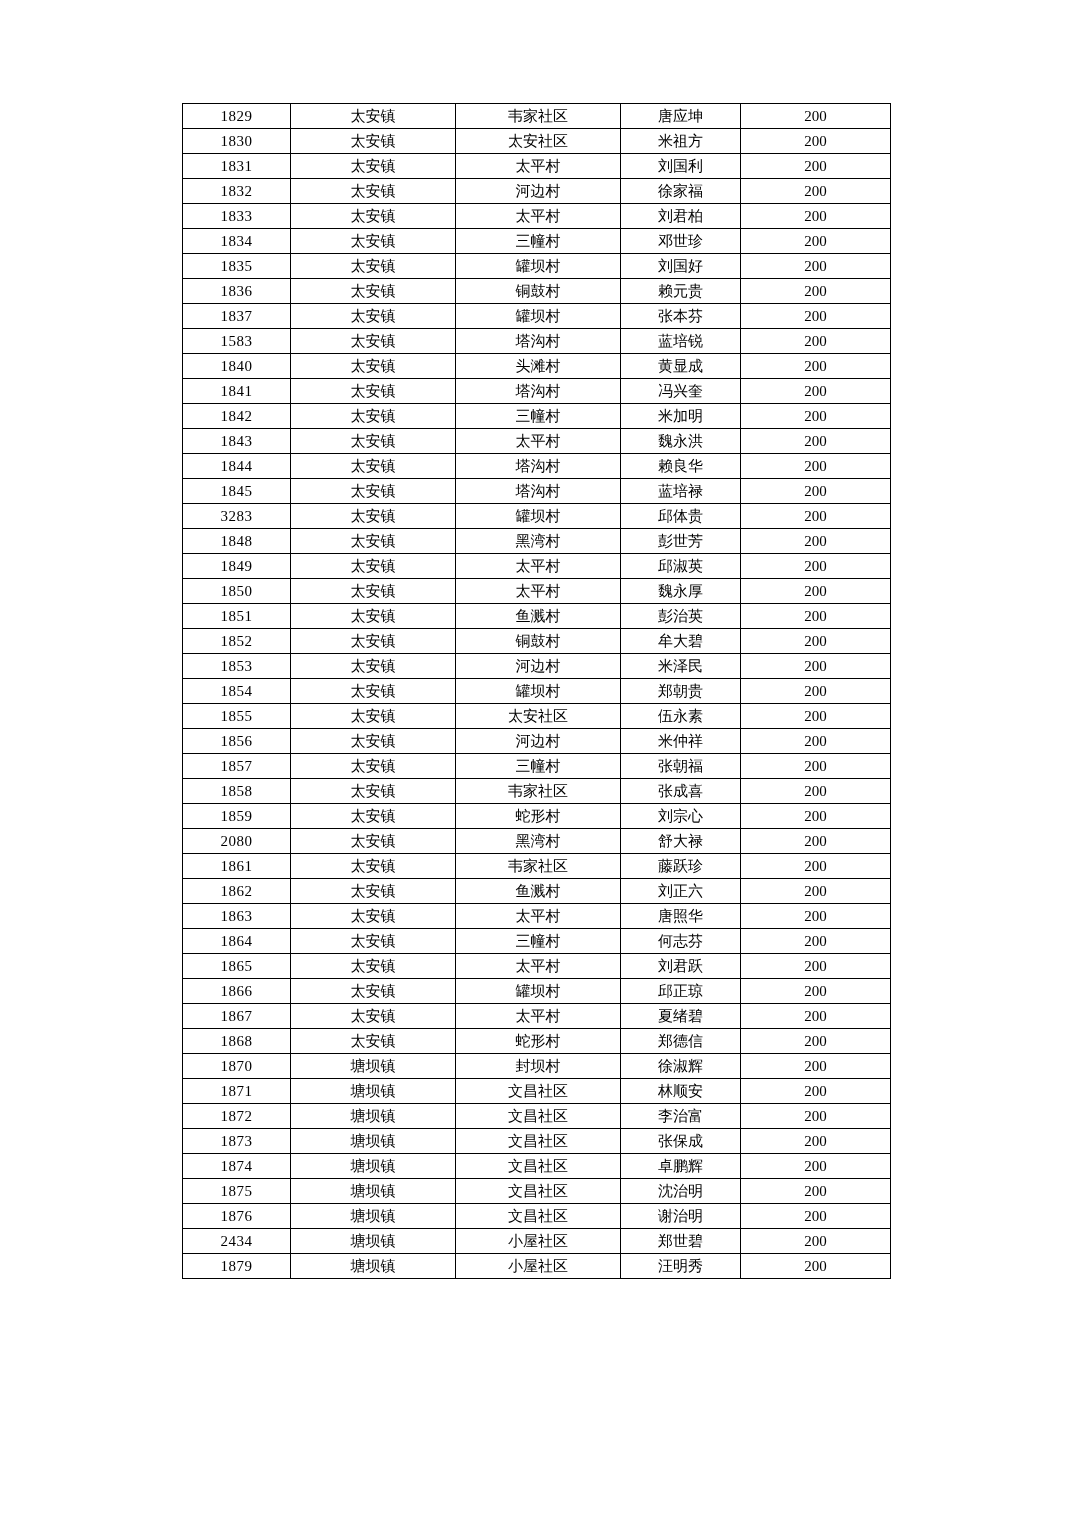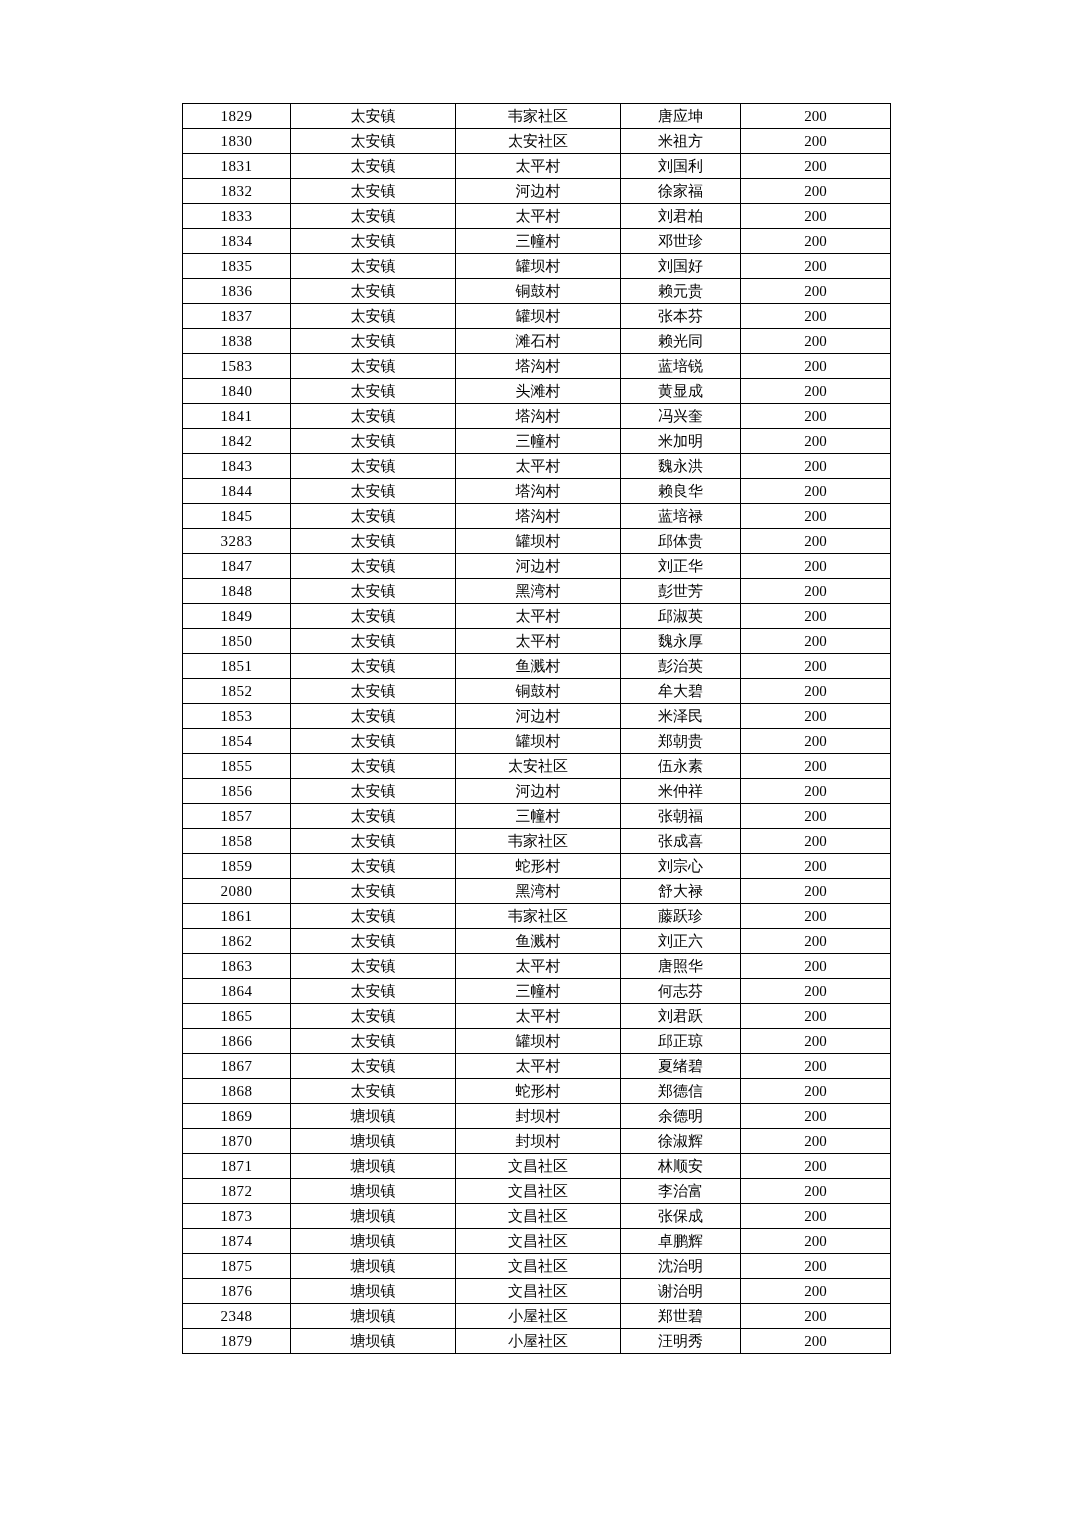--- a/index.html
+++ b/index.html
@@ -110,27 +110,20 @@
           <td class="cell-amount">200</td>
         </tr>
         <tr>
           <td class="cell-serial">1837</td>
           <td class="cell-town">太安镇</td>
           <td class="cell-village">罐坝村</td>
           <td class="cell-name">张本芬</td>
           <td class="cell-amount">200</td>
         </tr>
         <tr>
-          <td class="cell-serial">1838</td>
-          <td class="cell-town">太安镇</td>
-          <td class="cell-village">滩石村</td>
-          <td class="cell-name">赖光同</td>
-          <td class="cell-amount">200</td>
-        </tr>
-        <tr>
           <td class="cell-serial">1583</td>
           <td class="cell-town">太安镇</td>
           <td class="cell-village">塔沟村</td>
           <td class="cell-name">蓝培锐</td>
           <td class="cell-amount">200</td>
         </tr>
         <tr>
           <td class="cell-serial">1840</td>
           <td class="cell-town">太安镇</td>
           <td class="cell-village">头滩村</td>
@@ -173,27 +166,20 @@
           <td class="cell-amount">200</td>
         </tr>
         <tr>
           <td class="cell-serial">3283</td>
           <td class="cell-town">太安镇</td>
           <td class="cell-village">罐坝村</td>
           <td class="cell-name">邱体贵</td>
           <td class="cell-amount">200</td>
         </tr>
         <tr>
-          <td class="cell-serial">1847</td>
-          <td class="cell-town">太安镇</td>
-          <td class="cell-village">河边村</td>
-          <td class="cell-name">刘正华</td>
-          <td class="cell-amount">200</td>
-        </tr>
-        <tr>
           <td class="cell-serial">1848</td>
           <td class="cell-town">太安镇</td>
           <td class="cell-village">黑湾村</td>
           <td class="cell-name">彭世芳</td>
           <td class="cell-amount">200</td>
         </tr>
         <tr>
           <td class="cell-serial">1849</td>
           <td class="cell-town">太安镇</td>
           <td class="cell-village">太平村</td>
@@ -327,27 +313,20 @@
           <td class="cell-amount">200</td>
         </tr>
         <tr>
           <td class="cell-serial">1868</td>
           <td class="cell-town">太安镇</td>
           <td class="cell-village">蛇形村</td>
           <td class="cell-name">郑德信</td>
           <td class="cell-amount">200</td>
         </tr>
         <tr>
-          <td class="cell-serial">1869</td>
-          <td class="cell-town">塘坝镇</td>
-          <td class="cell-village">封坝村</td>
-          <td class="cell-name">余德明</td>
-          <td class="cell-amount">200</td>
-        </tr>
-        <tr>
           <td class="cell-serial">1870</td>
           <td class="cell-town">塘坝镇</td>
           <td class="cell-village">封坝村</td>
           <td class="cell-name">徐淑辉</td>
           <td class="cell-amount">200</td>
         </tr>
         <tr>
           <td class="cell-serial">1871</td>
           <td class="cell-town">塘坝镇</td>
           <td class="cell-village">文昌社区</td>
@@ -383,21 +362,21 @@
           <td class="cell-amount">200</td>
         </tr>
         <tr>
           <td class="cell-serial">1876</td>
           <td class="cell-town">塘坝镇</td>
           <td class="cell-village">文昌社区</td>
           <td class="cell-name">谢治明</td>
           <td class="cell-amount">200</td>
         </tr>
         <tr>
-          <td class="cell-serial">2348</td>
+          <td class="cell-serial">2434</td>
           <td class="cell-town">塘坝镇</td>
           <td class="cell-village">小屋社区</td>
           <td class="cell-name">郑世碧</td>
           <td class="cell-amount">200</td>
         </tr>
         <tr>
           <td class="cell-serial">1879</td>
           <td class="cell-town">塘坝镇</td>
           <td class="cell-village">小屋社区</td>
           <td class="cell-name">汪明秀</td>

